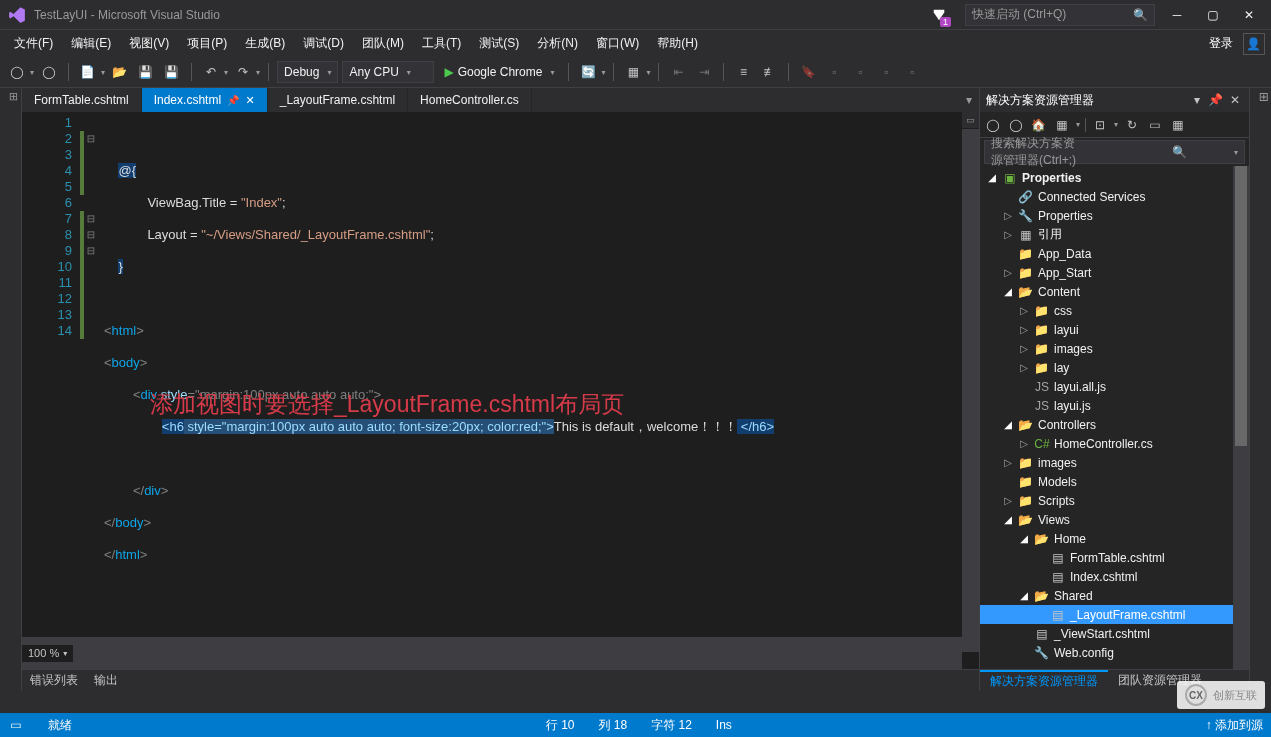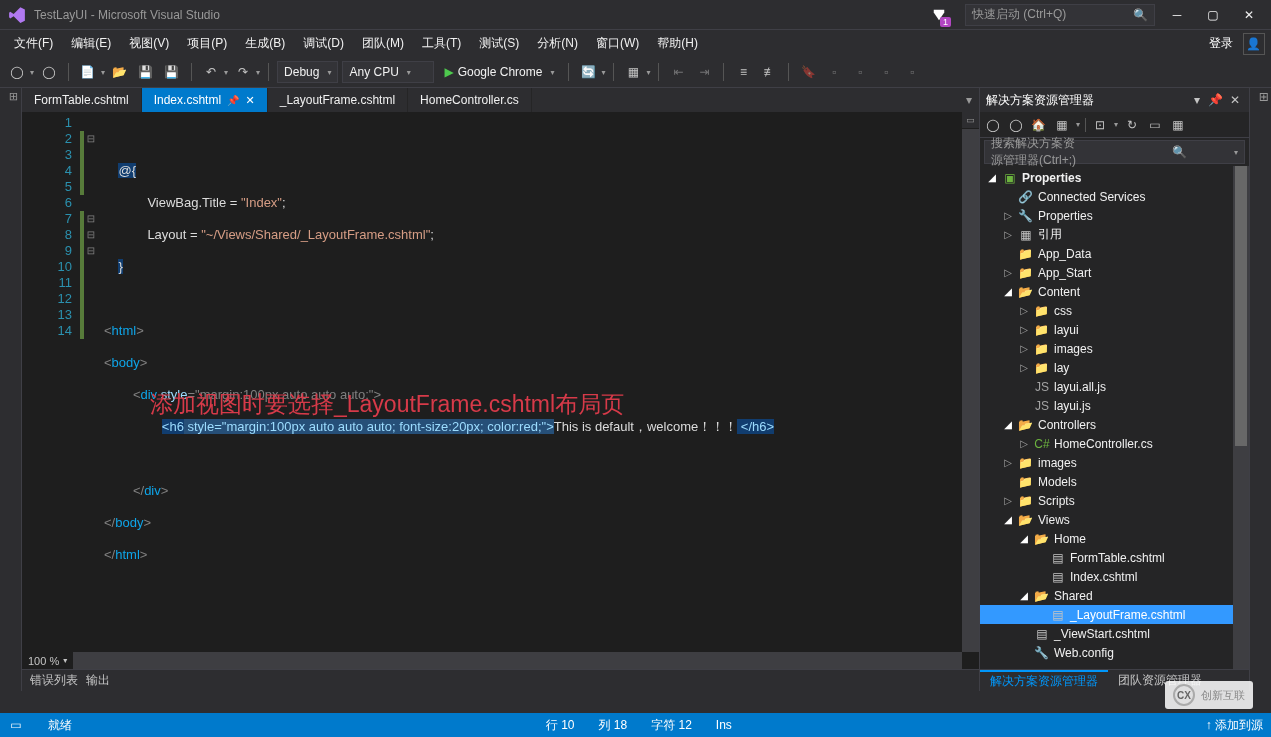--- a/index.html
+++ b/index.html
@@ -62,24 +62,24 @@
 .c-htmltag{color:#0ea5e9;}
 .c-htmlattr{color:#9cdcfe;}
 .c-htmlpunc{color:#808080;}
 .c-text{color:#dcdcdc;}
 .sel-bg{background:#264f78;}
 .tag-hl{background:#113d6f;color:#9cdcfe;}
 .brace-hl{background:#113d6f;}
 .annotation{position:absolute; color:#d73a49; font-family:"Microsoft YaHei",sans-serif; font-size:23px; font-weight:400;}
 .editor-scroll-v{position:absolute;right:0;top:0;bottom:17px;width:17px;background:#3e3e42;}
 .editor-scroll-v .nav-top{height:17px;background:#2d2d30;border-bottom:1px solid #1e1e1e;display:flex;align-items:center;justify-content:center;color:#999;font-size:9px;}
-.editor-scroll-h{position:absolute;left:0;right:17px;bottom:0;height:17px;background:#3e3e42;display:flex;align-items:center;}
+.editor-scroll-h{position:absolute;left:0;right:17px;bottom:0;height:32px;background:#3e3e42;display:flex;align-items:center;}
 .zoom{background:#1e1e1e;height:17px;padding:0 6px;display:flex;align-items:center;gap:4px;color:#c5c5c5;font-size:11px;}
 
-.bottom-tabs { height: 22px; background: #2d2d30; border-top: 1px solid #3f3f46; display: flex; align-items: center; padding: 0 8px; gap: 8px; color: #c5c5c5; font-size: 12px;}
+.bottom-tabs { height: 22px; background: #2d2d30; border-top: 1px solid #3f3f46; display: flex; align-items: center; padding: 0 8px; gap: 16px; color: #c5c5c5; font-size: 12px;}
 
 
 .panel { width: 270px; background: #252526; border-left: 1px solid #3f3f46; display: flex; flex-direction: column; }
 .panel-title { height: 24px; background: #2d2d30; display: flex; align-items: center; padding: 0 6px; font-size: 12px; color: #fff; }
 .panel-title .sp{flex:1;}
 .panel-title .pbtn{width:16px;height:16px;display:flex;align-items:center;justify-content:center;color:#c5c5c5;margin-left:3px;}
 .panel-tb { height: 26px; background: #252526; border-bottom: 1px solid #3f3f46; display: flex; align-items: center; padding: 0 4px; gap: 5px; }
 .panel-tb .pt{width:18px;height:18px;display:flex;align-items:center;justify-content:center;color:#c5c5c5;}
 .panel-tb .sep{width:1px;height:14px;background:#555;}
 .panel-search { height: 24px; background: #333337; border: 1px solid #3f3f46; margin: 2px 4px; display: flex; align-items: center; padding: 4px 6px; color: #999; gap: 44px; }
@@ -105,21 +105,21 @@
 .panel-bottom-tabs{height:22px;background:#2d2d30;border-top:1px solid #3f3f46;display:flex;align-items:center;font-size:12px;}
 .panel-bottom-tabs .pt-tab{padding:0 10px;height:22px;display:flex;align-items:center;color:#c5c5c5;}
 .panel-bottom-tabs .pt-tab.active{color:#0097fb;border-top:2px solid #0097fb;}
 
 
 .statusbar { position: absolute; left: 0; right: 0; bottom: 0; height: 24px; background: #007acc; color: #fff; display: flex; align-items: center; padding: 0 8px; gap: 24px; font-size: 12px; }
 .statusbar .sp{flex:1;}
 .statusbar .sb-ico{width:16px;height:16px;display:flex;align-items:center;justify-content:center;}
 
 
-.watermark{position:absolute;right:18px;bottom:28px;display:flex;align-items:center;gap:6px;color:#888;font-size:11px;background:rgba(255,255,255,.85);padding:3px 8px;border-radius:3px;}
+.watermark{position:absolute;right:6px;bottom:28px;display:flex;align-items:center;gap:6px;color:#888;font-size:11px;background:rgba(255,255,255,.85);padding:3px 8px;border-radius:3px;}
 .watermark .logo{width:22px;height:22px;border:2px solid #aaa;border-radius:50%;display:flex;align-items:center;justify-content:center;font-weight:bold;font-size:10px;color:#666;}
 </style>
 </head>
 <body>
 
 <div class="titlebar">
   <span class="vs-logo">
       <svg viewBox="0 0 16 16">
         <path fill="#b179f1" d="M11 1l4 2v10l-4 2-6-6-3 2-1-1V6l1-1 3 2 6-6z"></path>
       </svg>

